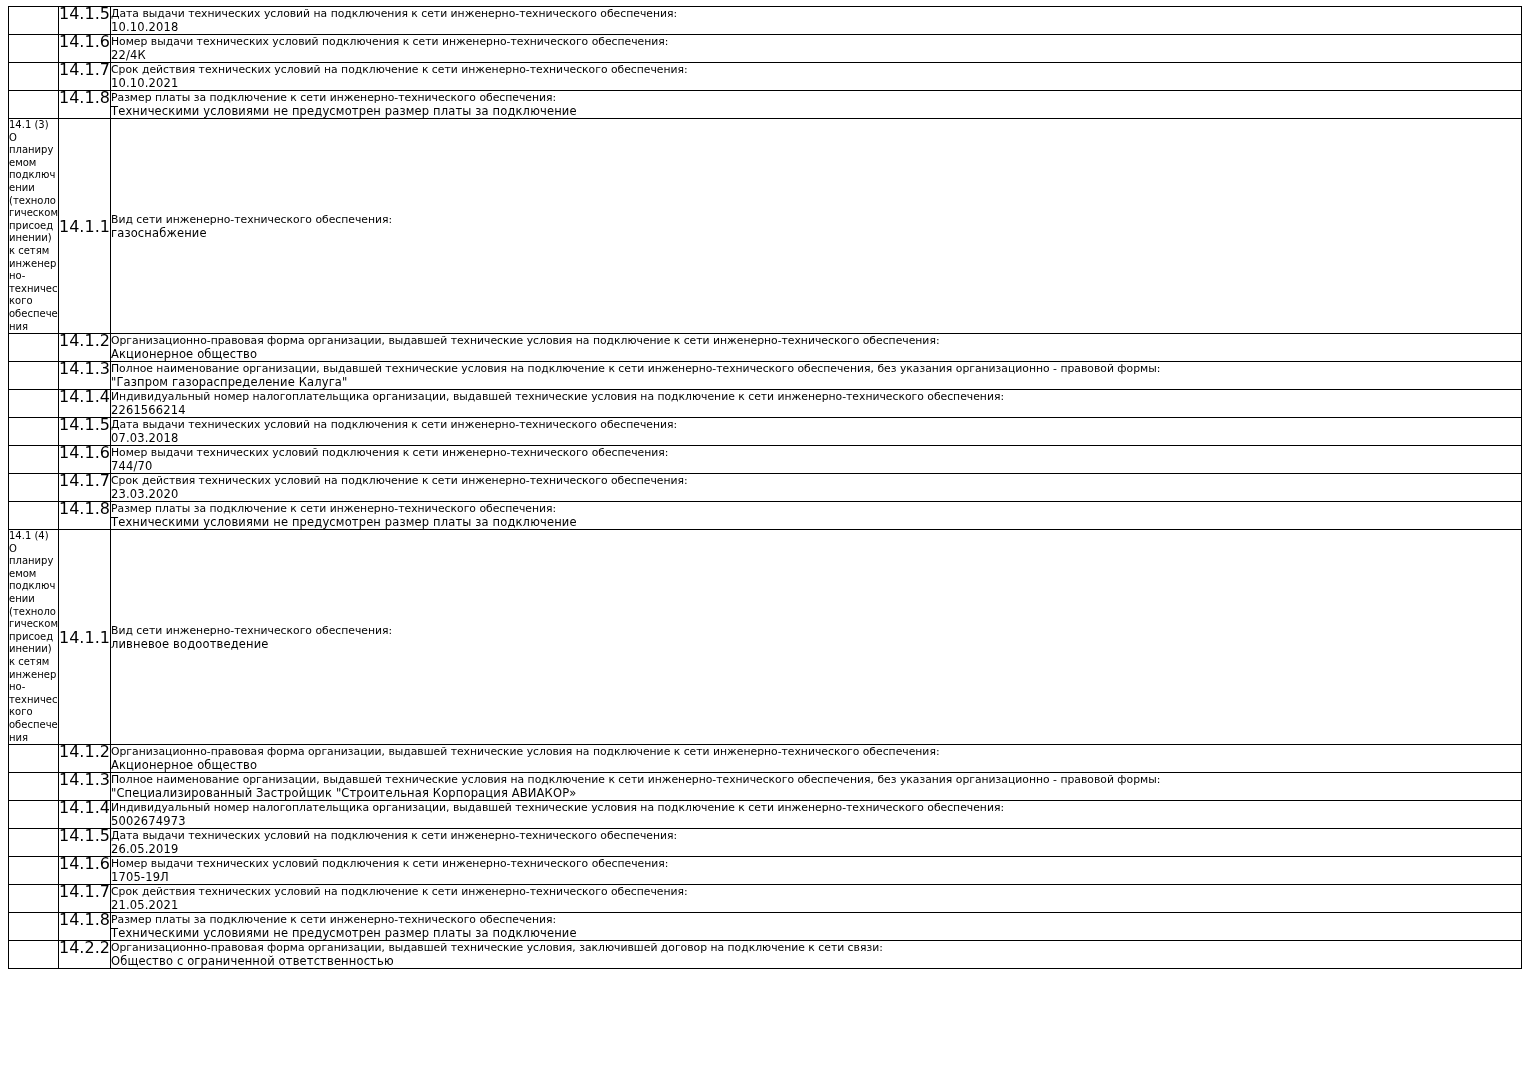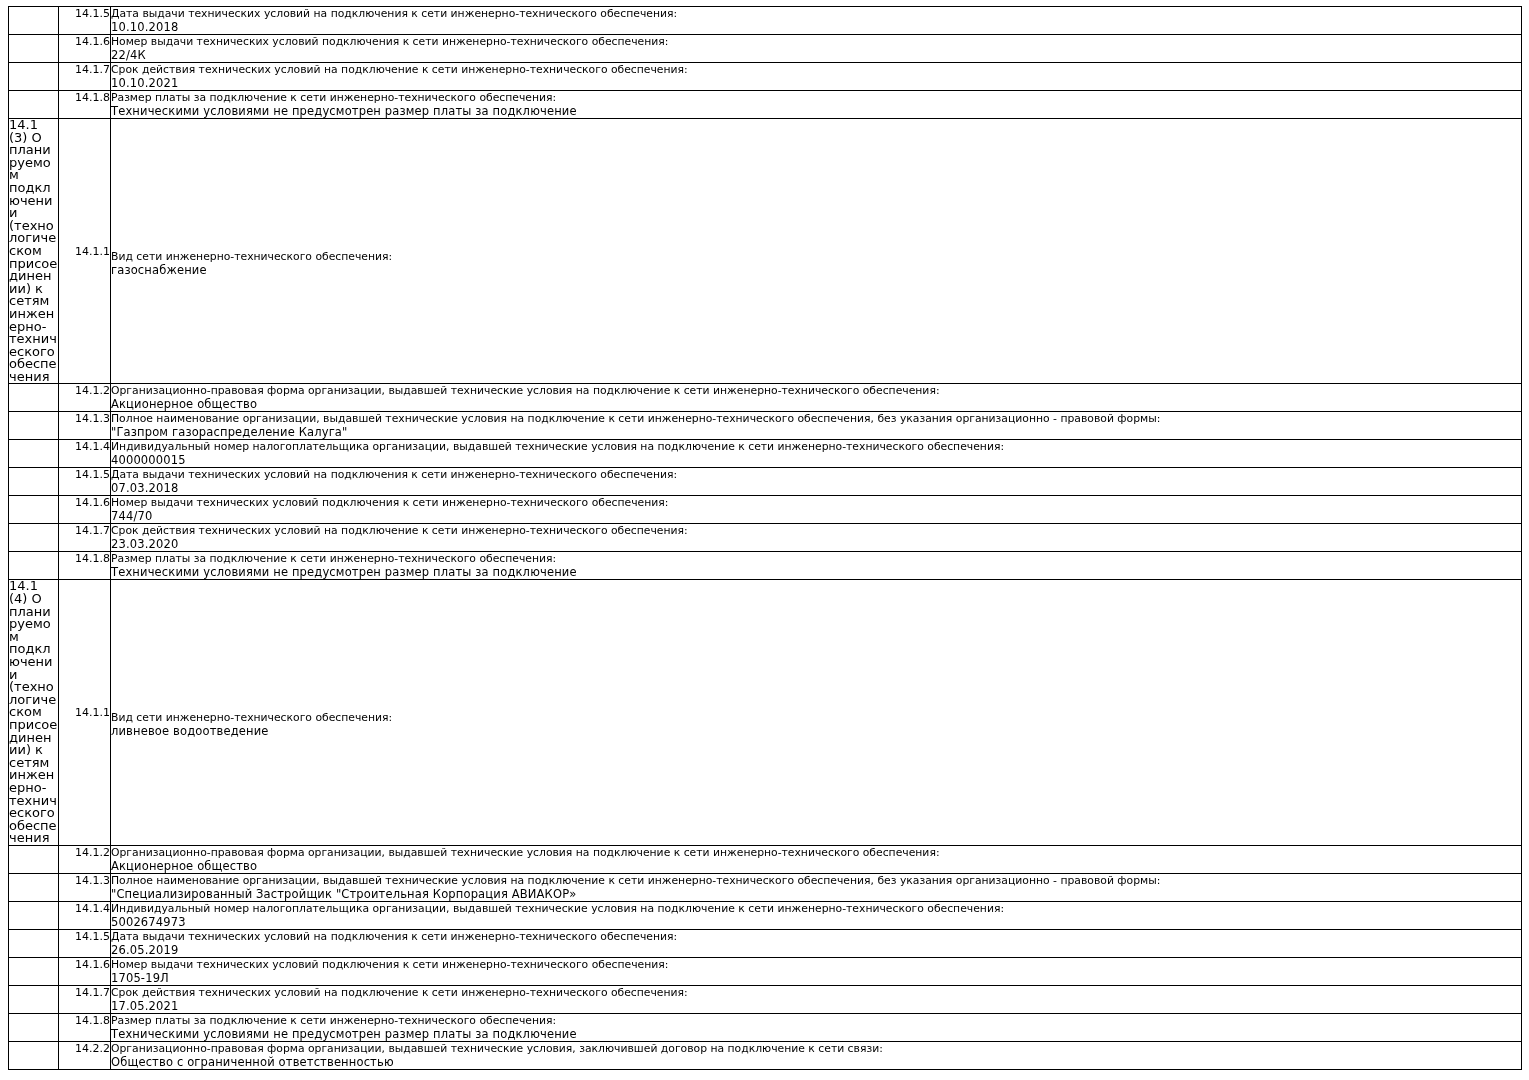--- a/index.html
+++ b/index.html
@@ -28,31 +28,31 @@
     border: 1px solid #000000;
     vertical-align: top;
     padding: 0;
   }
   
   col.c-group { width: 50px; }
   col.c-code  { width: 52px; }
   col.c-body  { width: 1411px; }
 
   .group-cell {
-    font-size: 13px;
+    font-size: 10px;
     line-height: 12.6px;
     padding: 2px 1px 2px 2px;
     word-break: break-word;
     hyphens: none;
   }
   .code-cell {
-    font-size: 11px;
+    font-size: 16px;
     line-height: 13px;
     padding: 4px 2px 2px 4px;
-    text-align: right;
+    text-align: left;
   }
   .code-cell.mid {
     vertical-align: middle;
   }
   .body-cell {
     padding: 2px 4px 3px 4px;
   }
   .lbl {
     font-size: 10.8px;
     line-height: 13px;
@@ -69,21 +69,21 @@
     white-space: nowrap;
     overflow: hidden;
   }
   
   tr.tall .body-cell {
     height: 150px;
     vertical-align: middle;
   }
   tr.tall .body-cell .inner {
     position: relative;
-    top: 12px;
+    top: 0;
   }
   tr.tall-sm .body-cell {
     height: 82px;
     vertical-align: middle;
   }
   .group-cell .gtext {
     display: block;
   }
 </style>
 </head>
@@ -168,21 +168,21 @@
               <span class="val">"Газпром газораспределение Калуга"</span>
             </div>
           </td>
         </tr>
         <tr>
           <td class="group-cell"></td>
           <td class="code-cell">14.1.4</td>
           <td class="body-cell">
             <div class="inner">
               <span class="lbl">Индивидуальный номер налогоплательщика организации, выдавшей технические условия на подключение к сети инженерно-технического обеспечения:</span>
-              <span class="val">4000000015</span>
+              <span class="val">2261566214</span>
             </div>
           </td>
         </tr>
         <tr>
           <td class="group-cell"></td>
           <td class="code-cell">14.1.5</td>
           <td class="body-cell">
             <div class="inner">
               <span class="lbl">Дата выдачи технических условий на подключения к сети инженерно-технического обеспечения:</span>
               <span class="val">07.03.2018</span>
@@ -280,21 +280,21 @@
               <span class="val">1705-19Л</span>
             </div>
           </td>
         </tr>
         <tr>
           <td class="group-cell"></td>
           <td class="code-cell">14.1.7</td>
           <td class="body-cell">
             <div class="inner">
               <span class="lbl">Срок действия технических условий на подключение к сети инженерно-технического обеспечения:</span>
-              <span class="val">17.05.2021</span>
+              <span class="val">21.05.2021</span>
             </div>
           </td>
         </tr>
         <tr>
           <td class="group-cell"></td>
           <td class="code-cell">14.1.8</td>
           <td class="body-cell">
             <div class="inner">
               <span class="lbl">Размер платы за подключение к сети инженерно-технического обеспечения:</span>
               <span class="val">Техническими условиями не предусмотрен размер платы за подключение</span>

